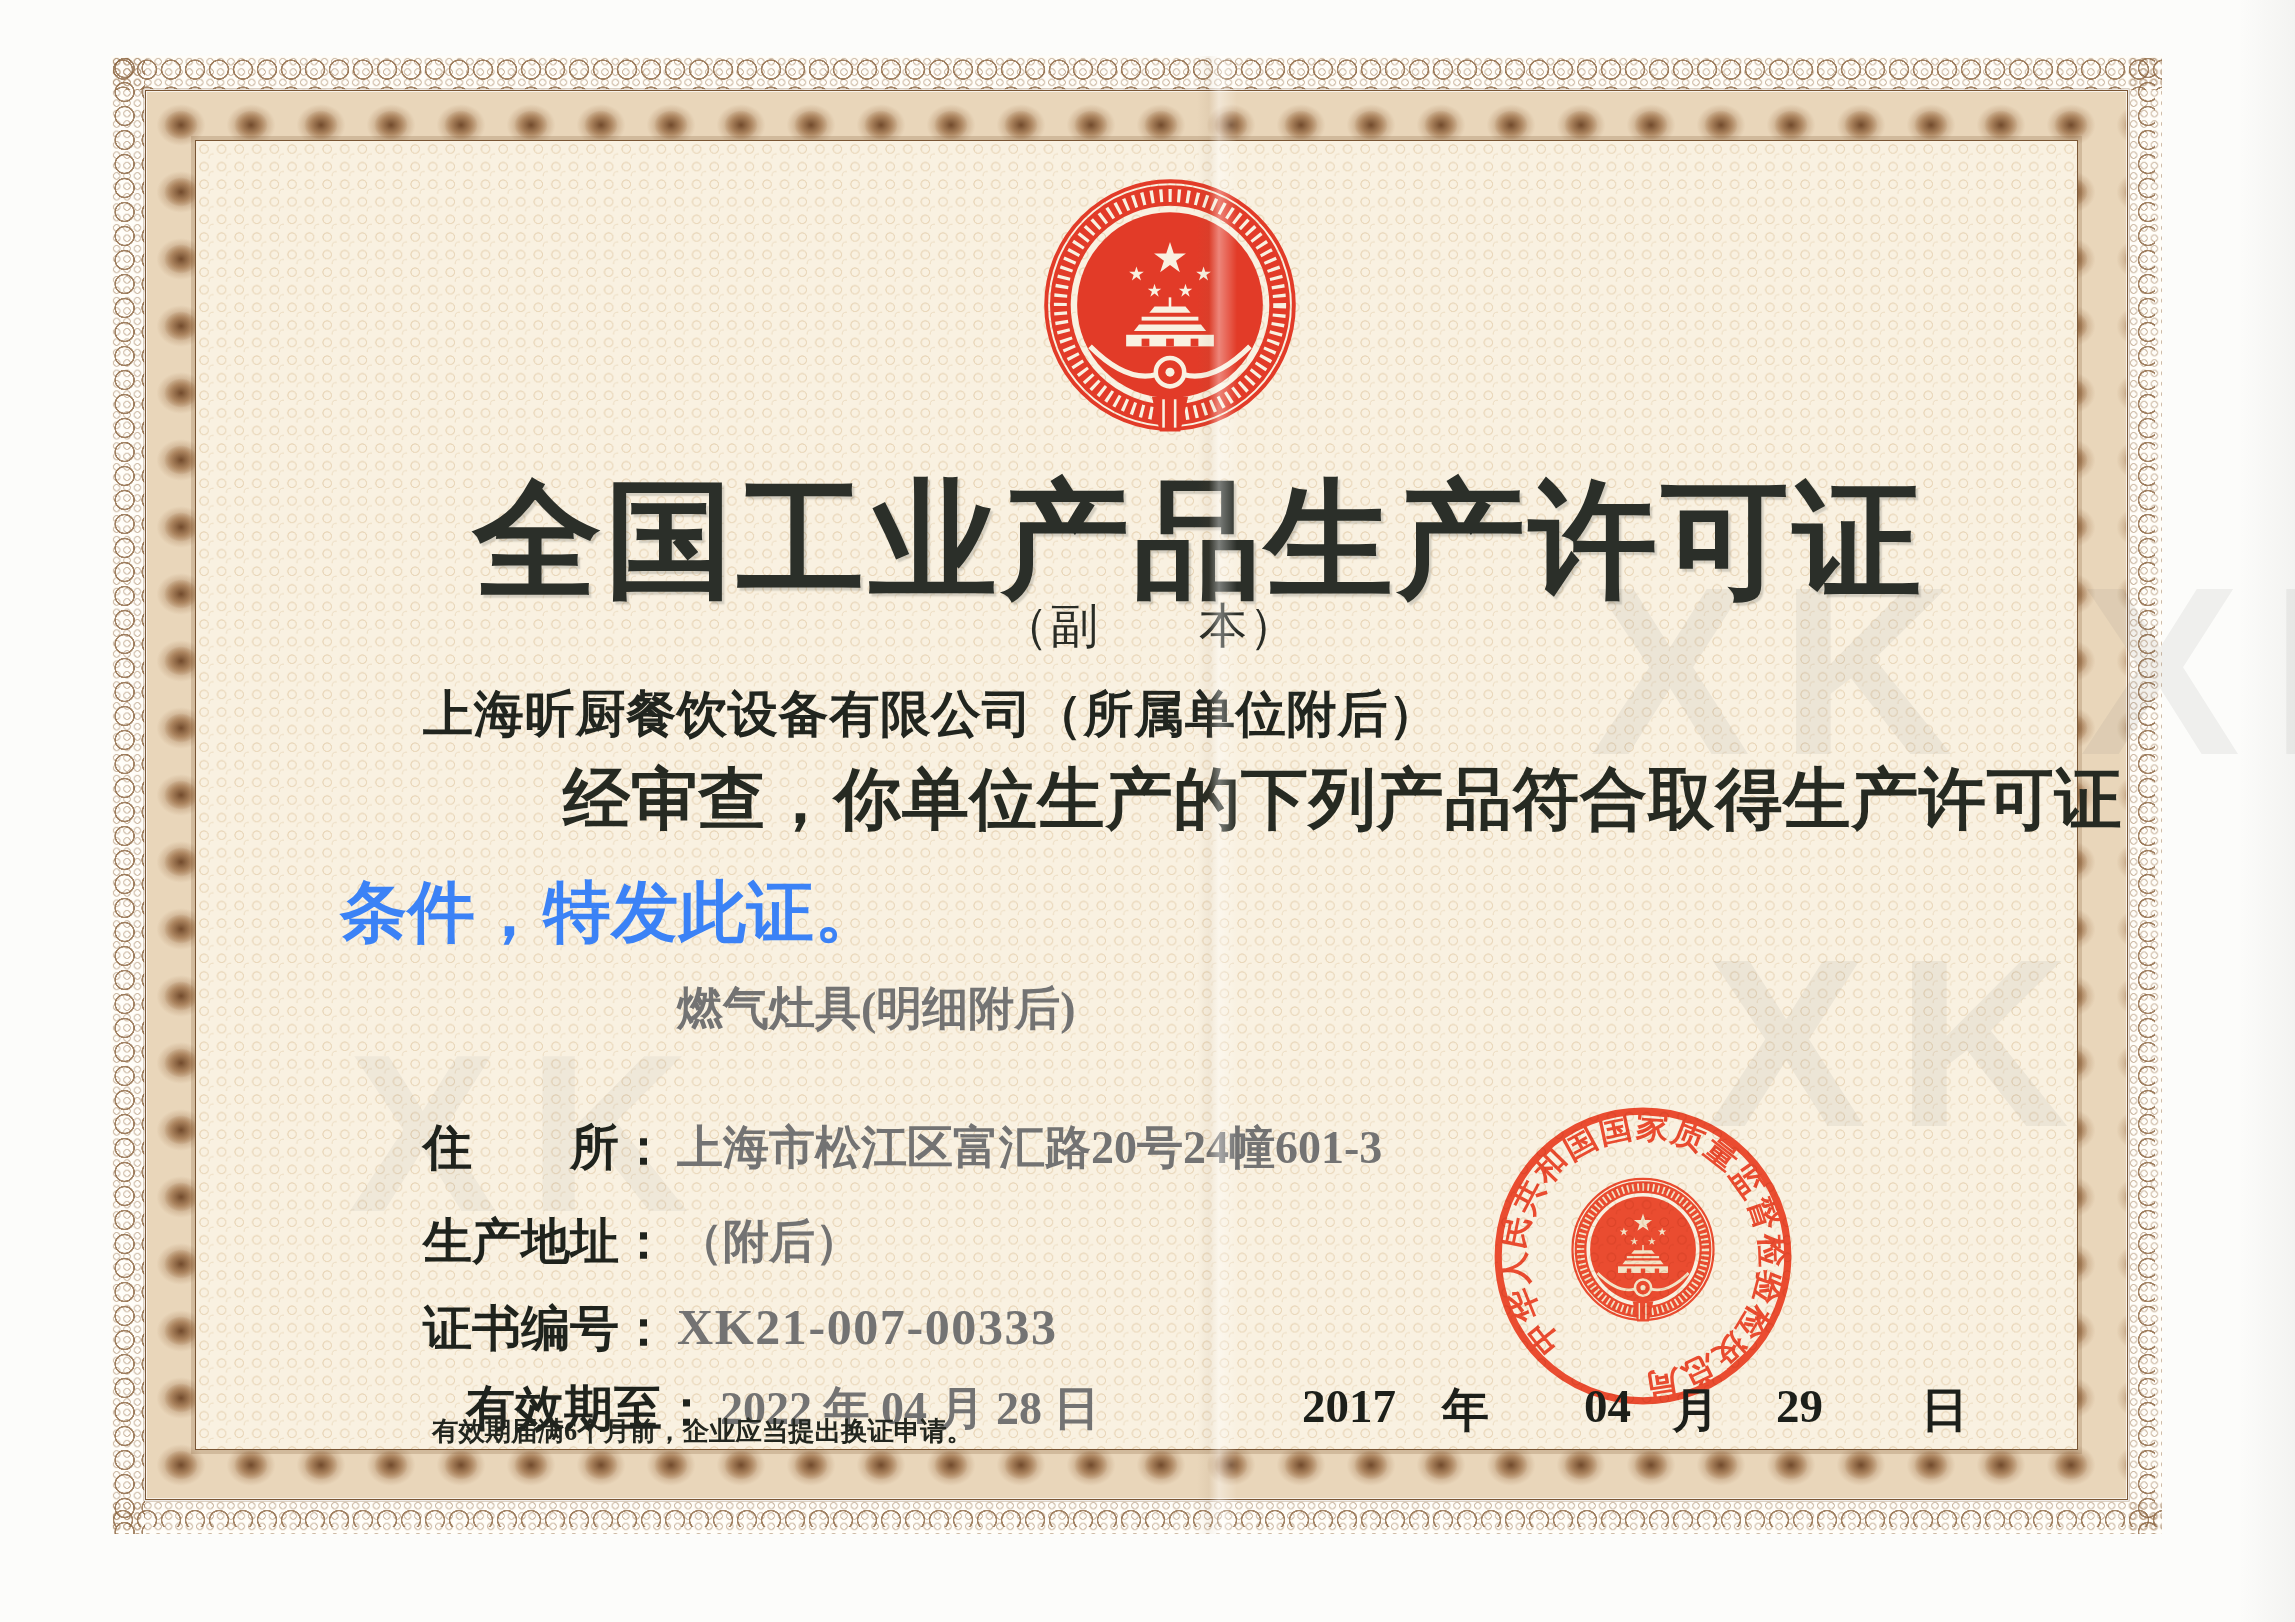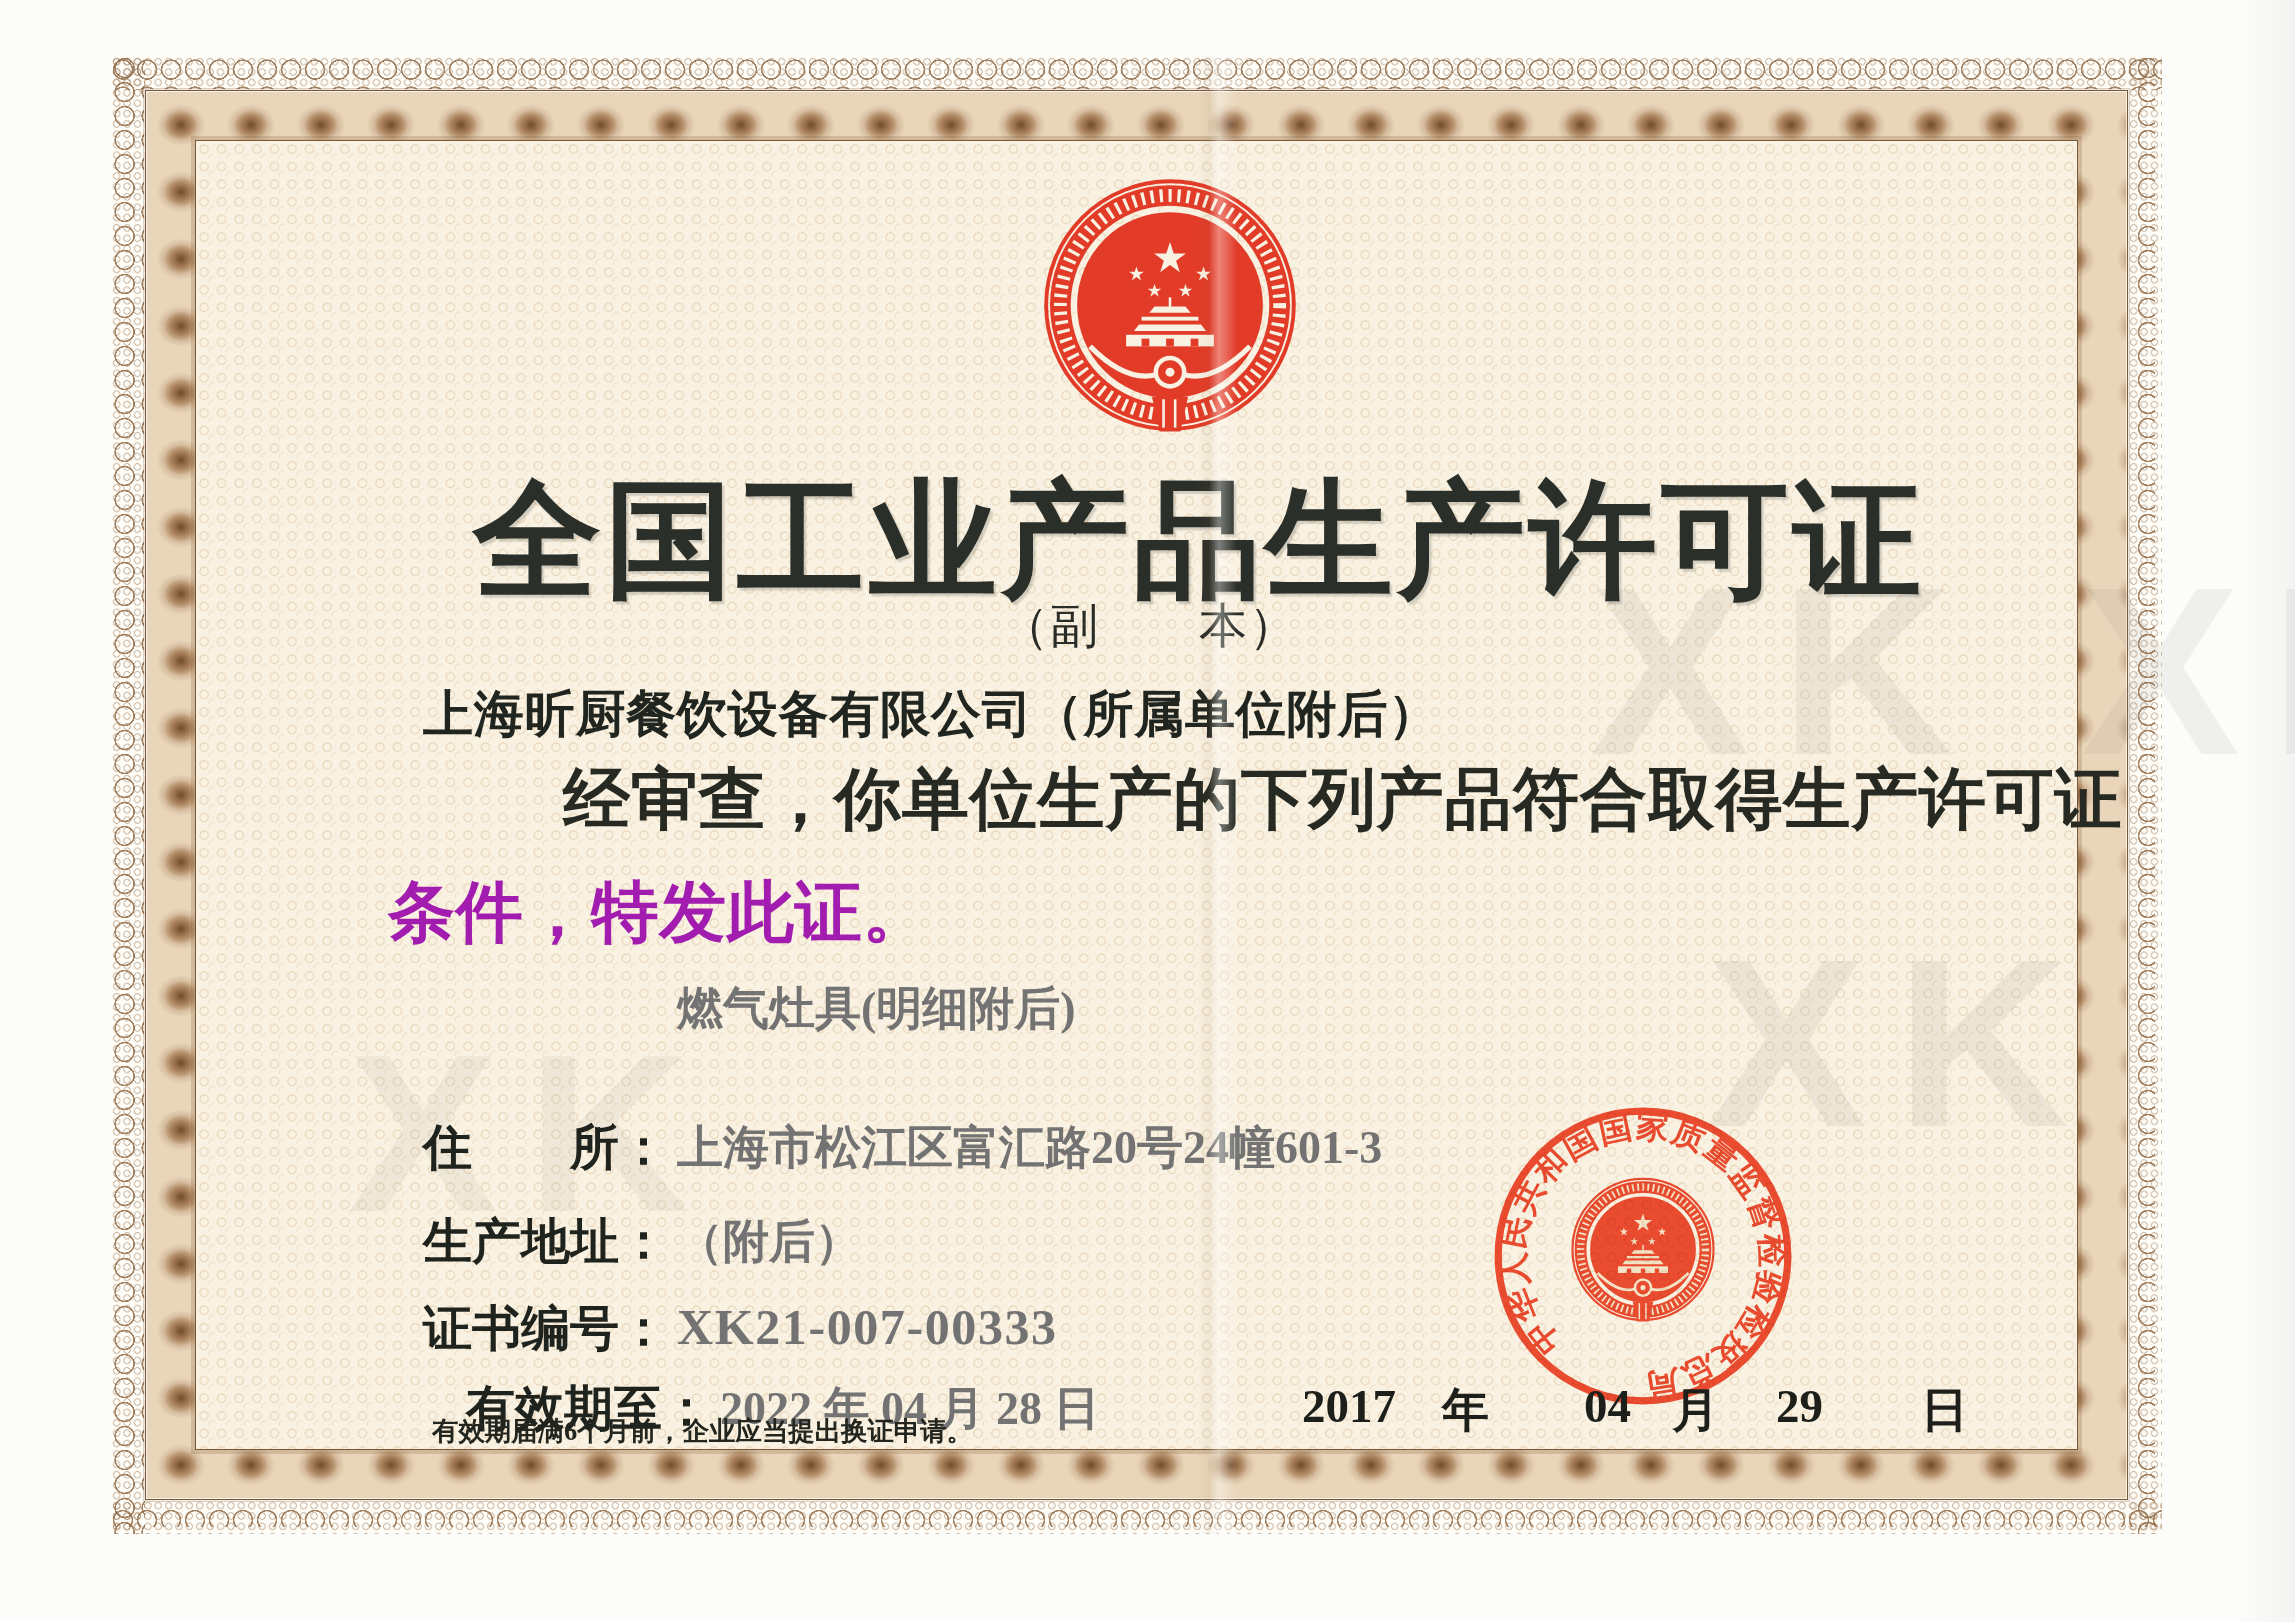--- a/index.html
+++ b/index.html
@@ -56,21 +56,21 @@
   .title{
     left:473px;top:455px;width:1450px;text-align:center;
     font-family:"Liberation Sans", sans-serif;font-weight:900;
     font-size:128px;letter-spacing:4px;color:#2b2f29;z-index:5;
     text-shadow:2.4px 3.2px 1.6px rgba(40,44,38,.18);
   }
   .subtitle{left:909px;top:594px;width:481px;text-align:center;
     font-size:48px;font-weight:500;color:#2a2d27;z-index:5;letter-spacing:1.6px;}
   .company{left:423px;top:681px;font-size:50px;font-weight:600;color:#21251f;z-index:5;letter-spacing:0.8px;}
   .body1{left:563px;top:754px;font-size:67px;font-weight:800;color:#262a22;z-index:5;letter-spacing:0.8px;}
-  .body2{left:340px;top:867px;font-size:67px;font-weight:800;color:#a21caf;z-index:5;letter-spacing:0.8px;margin-left:48px;}
+  .body2{left:340px;top:867px;font-size:67px;font-weight:800;color:#3b82f6;z-index:5;letter-spacing:0.8px;}
   .row{z-index:5;color:#1f231d;}
   .row .lab{position:absolute;left:0;top:0;font-size:49px;font-weight:700;}
   .row .val{position:absolute;left:254px;top:1.6px;font-size:46px;font-weight:600;color:#737373;}
   .row-product{left:423px;top:976px;width:1121px;height:64px;}
   .row-address{left:423px;top:1115px;width:1362px;height:64px;}
   .row-site{left:423px;top:1209px;width:1121px;height:64px;}
   .row-certno{left:423px;top:1296px;width:1121px;height:64px;}
   .row-certno .val{font-size:50px;letter-spacing:1.6px;font-weight:600;text-align:right;}
   .row-valid{left:423px;top:1376px;width:1201px;height:64px;margin-left:43px;}
   .issue{z-index:5;font-size:47px;font-weight:600;color:#1c1f1a;top:1379px;}

